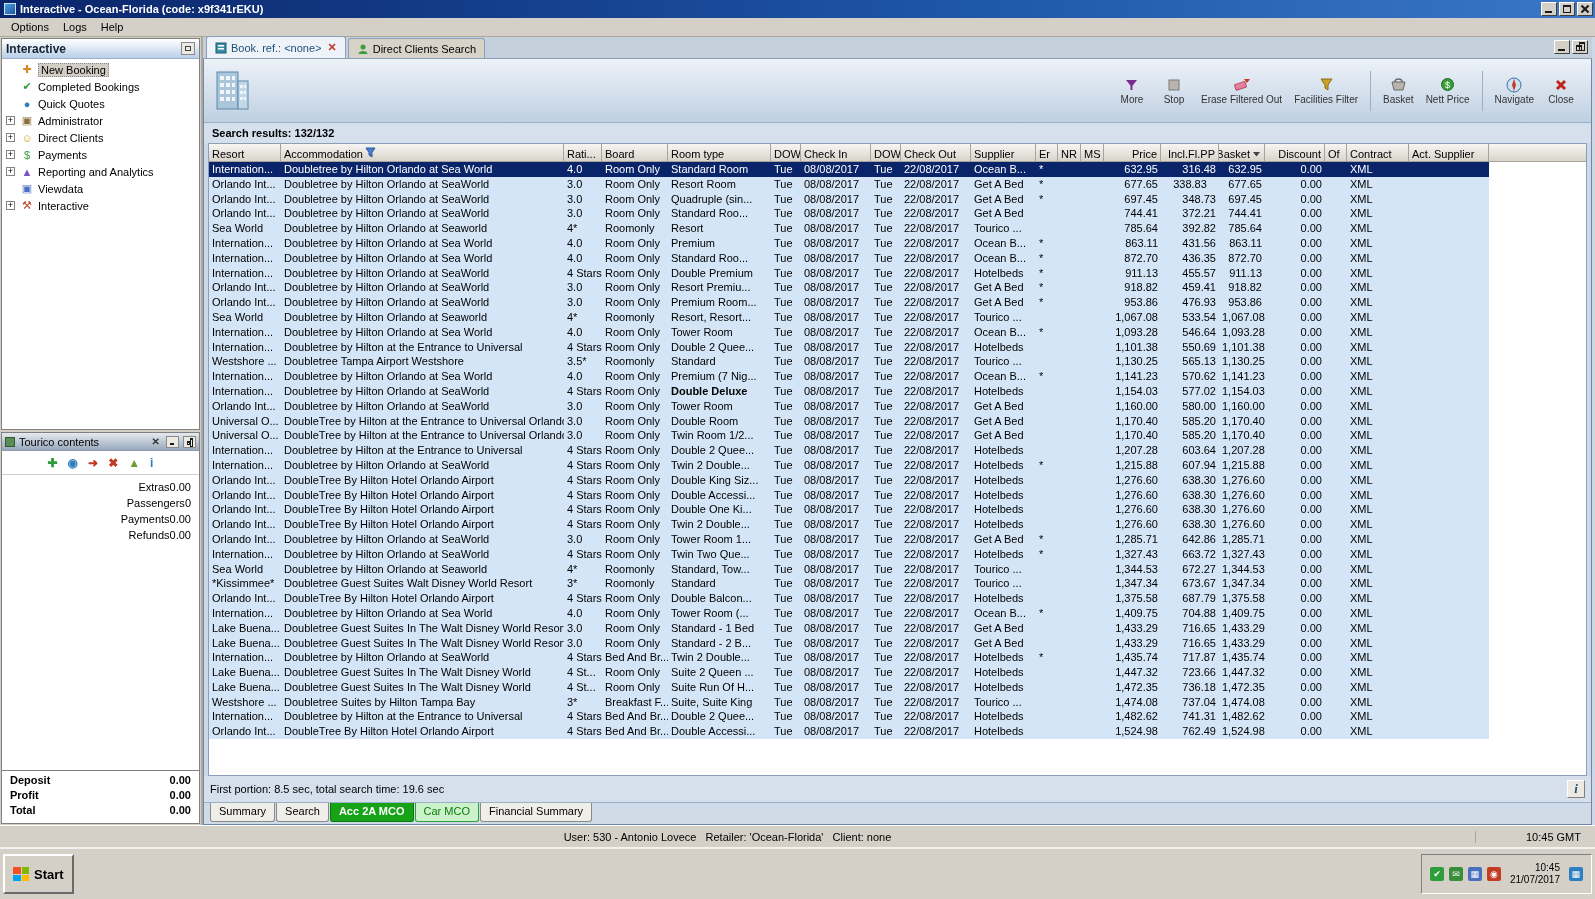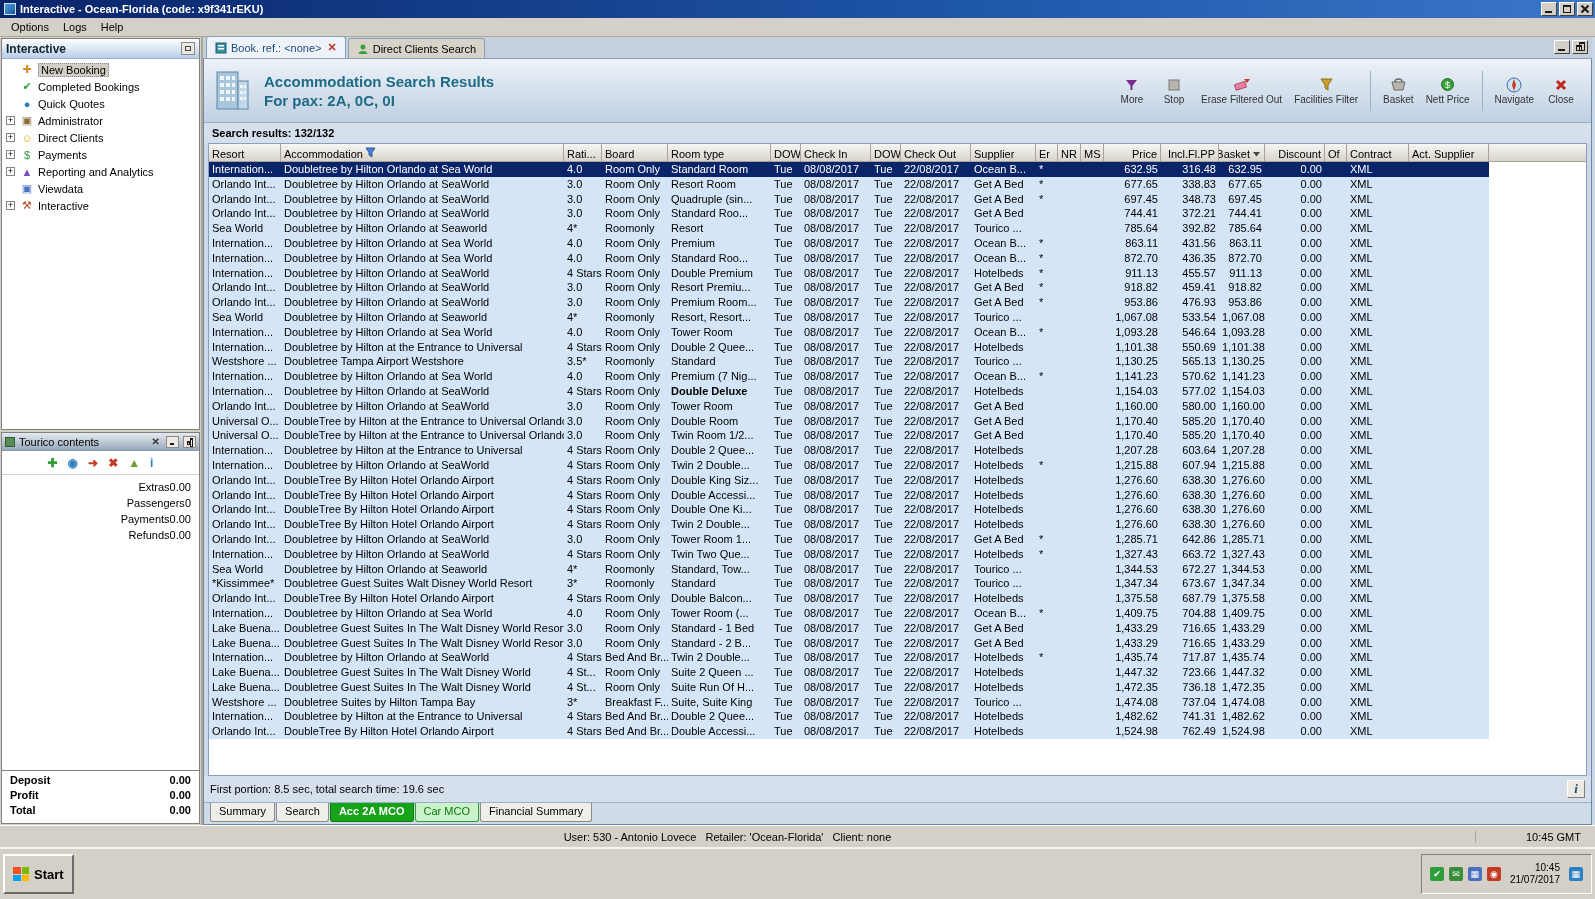--- a/index.html
+++ b/index.html
@@ -307,24 +307,20 @@
                 <rect x="18" y="29" width="3" height="4"></rect>
               <rect x="26" y="17" width="3" height="3"></rect>
                 <rect x="30" y="17" width="2" height="3"></rect>
               <rect x="26" y="23" width="3" height="3"></rect>
                 <rect x="30" y="23" width="2" height="3"></rect>
               <rect x="26" y="29" width="3" height="3"></rect>
                 <rect x="30" y="29" width="2" height="3"></rect>
             </g>
           </svg>
         </span>
-        <div id="header-titles">
-          <div class="h-title">Accommodation Search Results</div>
-          <div class="h-title">For pax: 2A, 0C, 0I</div>
-        </div>
         <div id="header-buttons">
             <div class="hbtn">
               <span class="hbtn-icon">
                 <svg width="15" height="15">
                   <path d="M2 3 H13 L7.5 10 Z" fill="#7b2d8e"></path>
                   <rect x="6.5" y="9" width="2" height="4" fill="#7b2d8e"></rect>
                 </svg>
               </span>
               <span class="hbtn-label">More</span>
             </div>
@@ -454,21 +450,21 @@
               <div class="gcell" style="width: 103px;">Resort Room</div>
               <div class="gcell" style="width: 30px;">Tue</div>
               <div class="gcell" style="width: 70px;">08/08/2017</div>
               <div class="gcell" style="width: 30px;">Tue</div>
               <div class="gcell" style="width: 70px;">22/08/2017</div>
               <div class="gcell" style="width: 65px;">Get A Bed</div>
               <div class="gcell" style="width: 22px;">*</div>
               <div class="gcell" style="width: 23px;"></div>
               <div class="gcell" style="width: 23px;"></div>
               <div class="gcell num" style="width: 57px;">677.65</div>
-              <div class="gcell num" style="width: 58px;">338.83</div>
+              <div class="gcell num" style="width: 58px; text-align: center;">338.83</div>
               <div class="gcell num" style="width: 46px;">677.65</div>
               <div class="gcell num" style="width: 60px;">0.00</div>
               <div class="gcell" style="width: 22px;"></div>
               <div class="gcell" style="width: 62px;">XML</div>
               <div class="gcell" style="width: 80px;"></div>
             </div>
             <div class="grow">
               <div class="gcell" style="width: 72px;">Orlando Int...</div>
               <div class="gcell" style="width: 283px;">Doubletree by Hilton Orlando at SeaWorld</div>
               <div class="gcell" style="width: 38px;">3.0</div>

